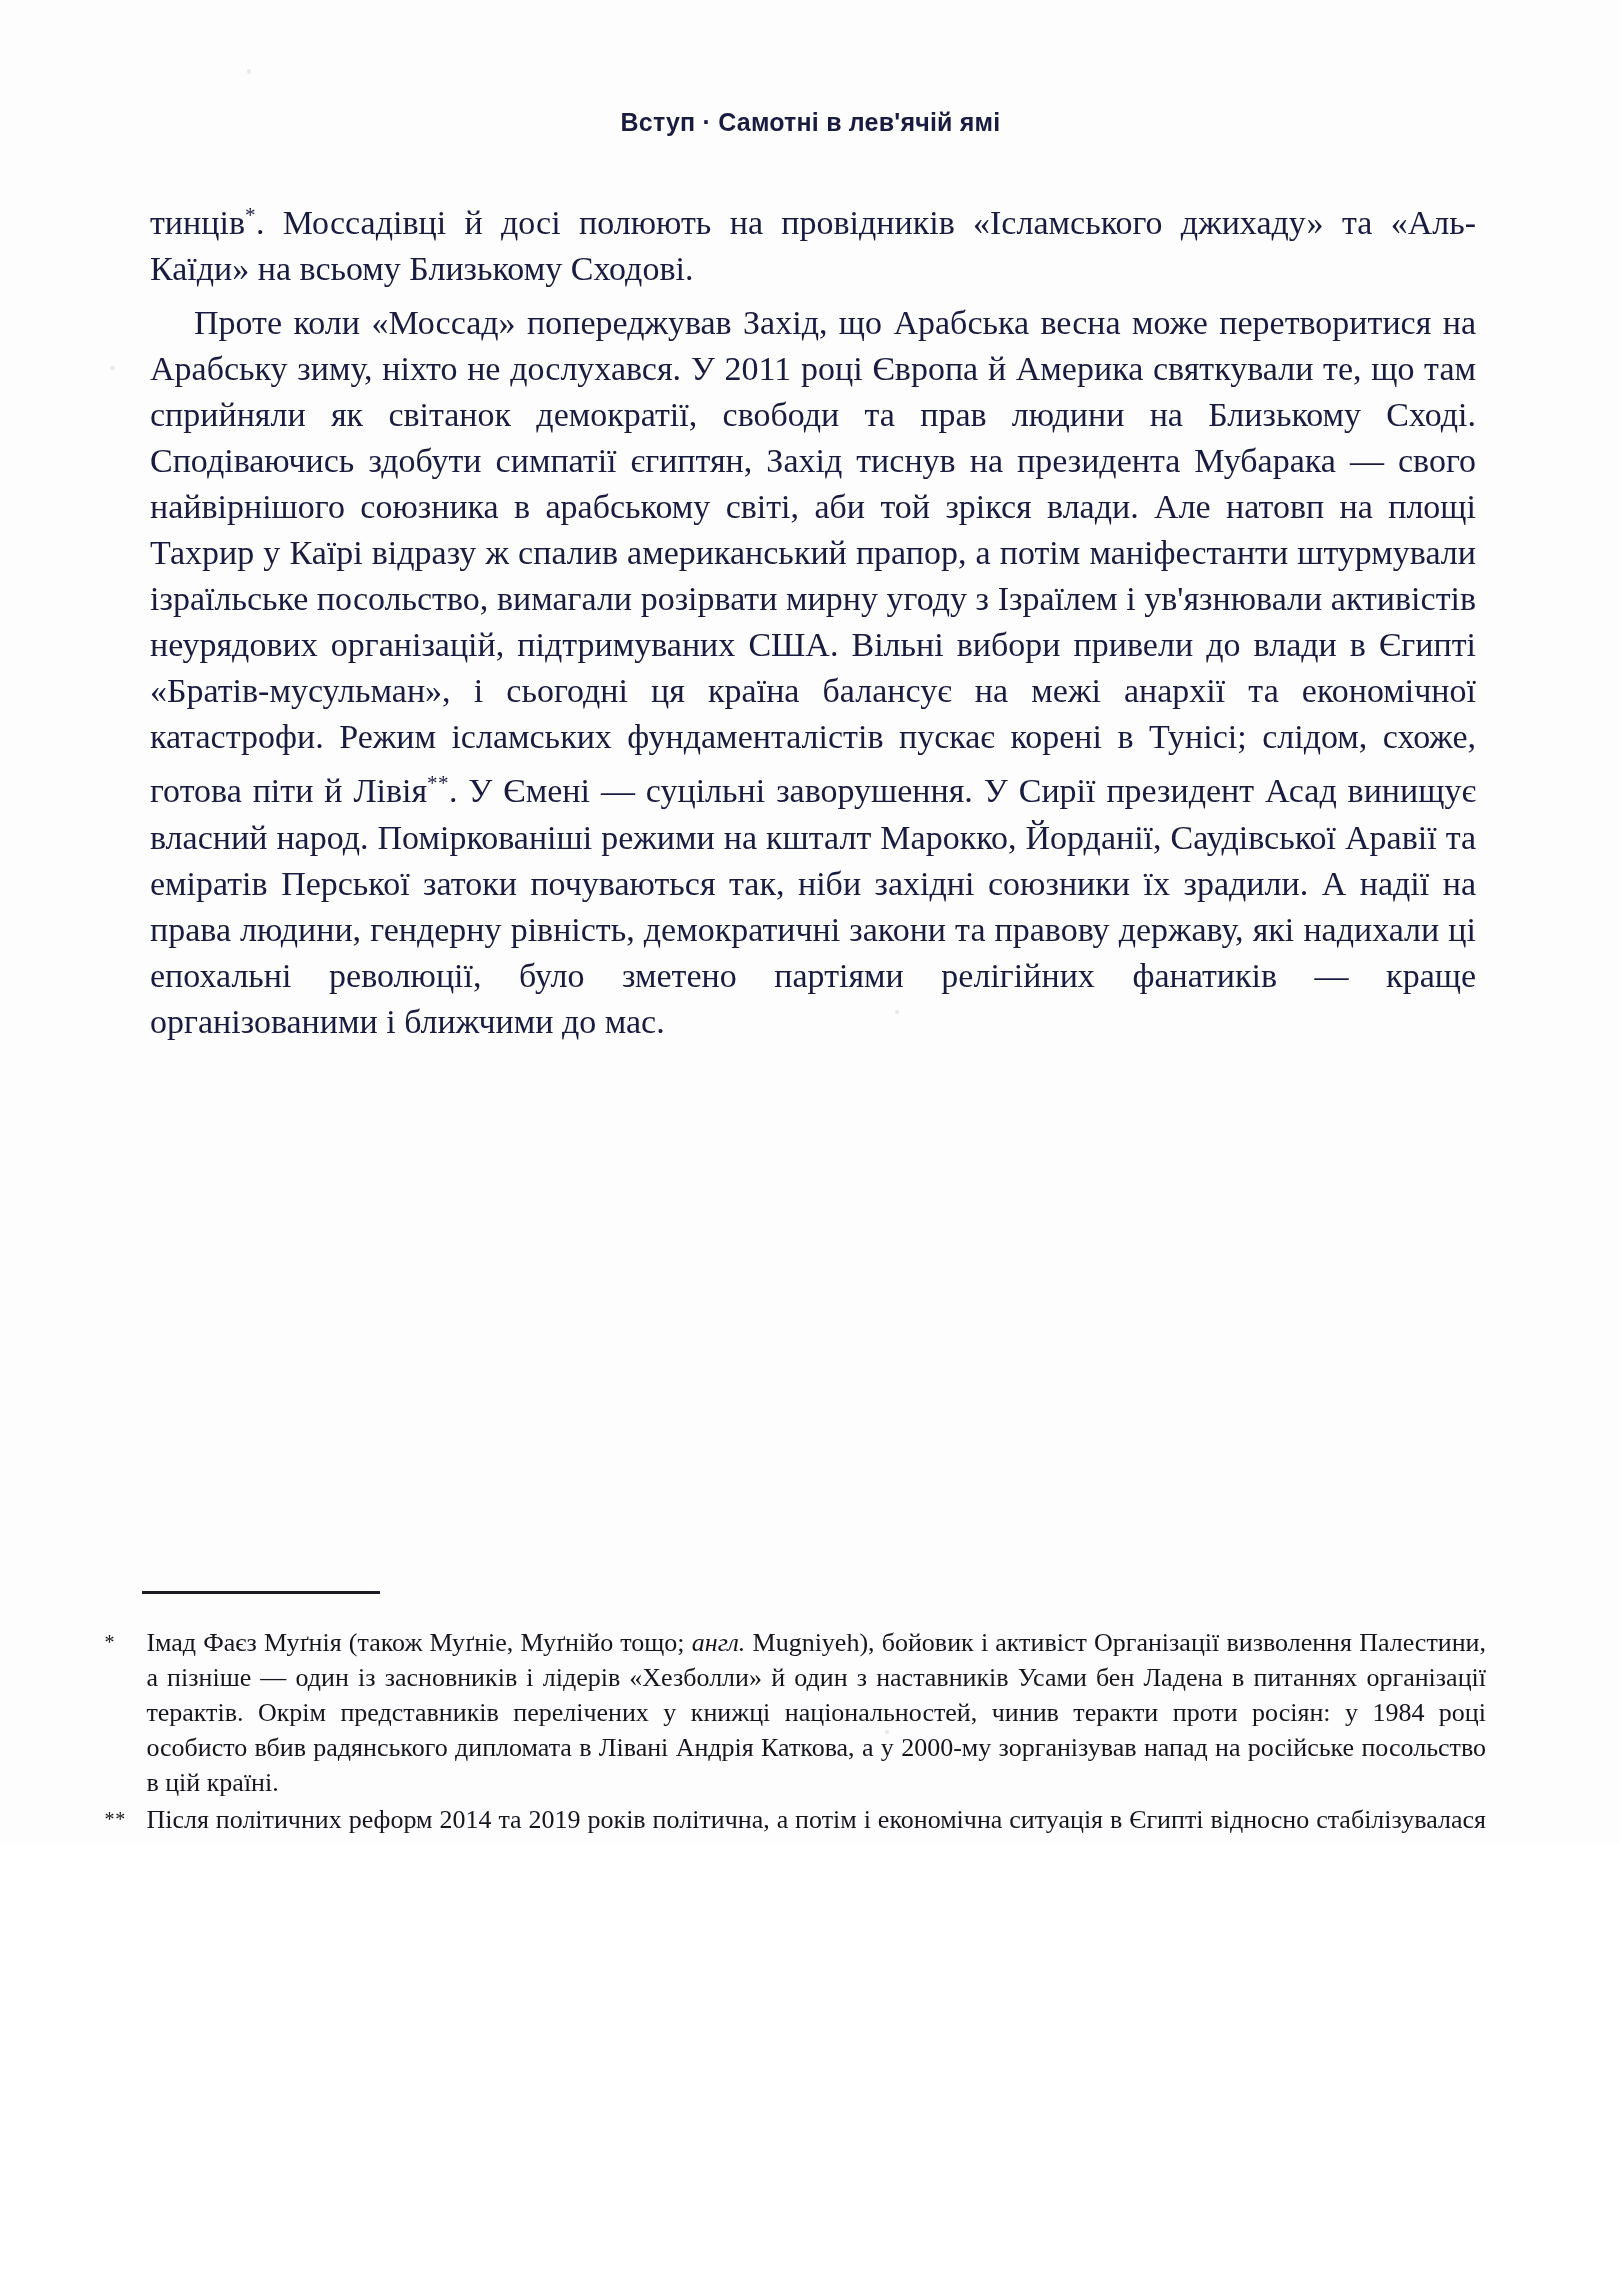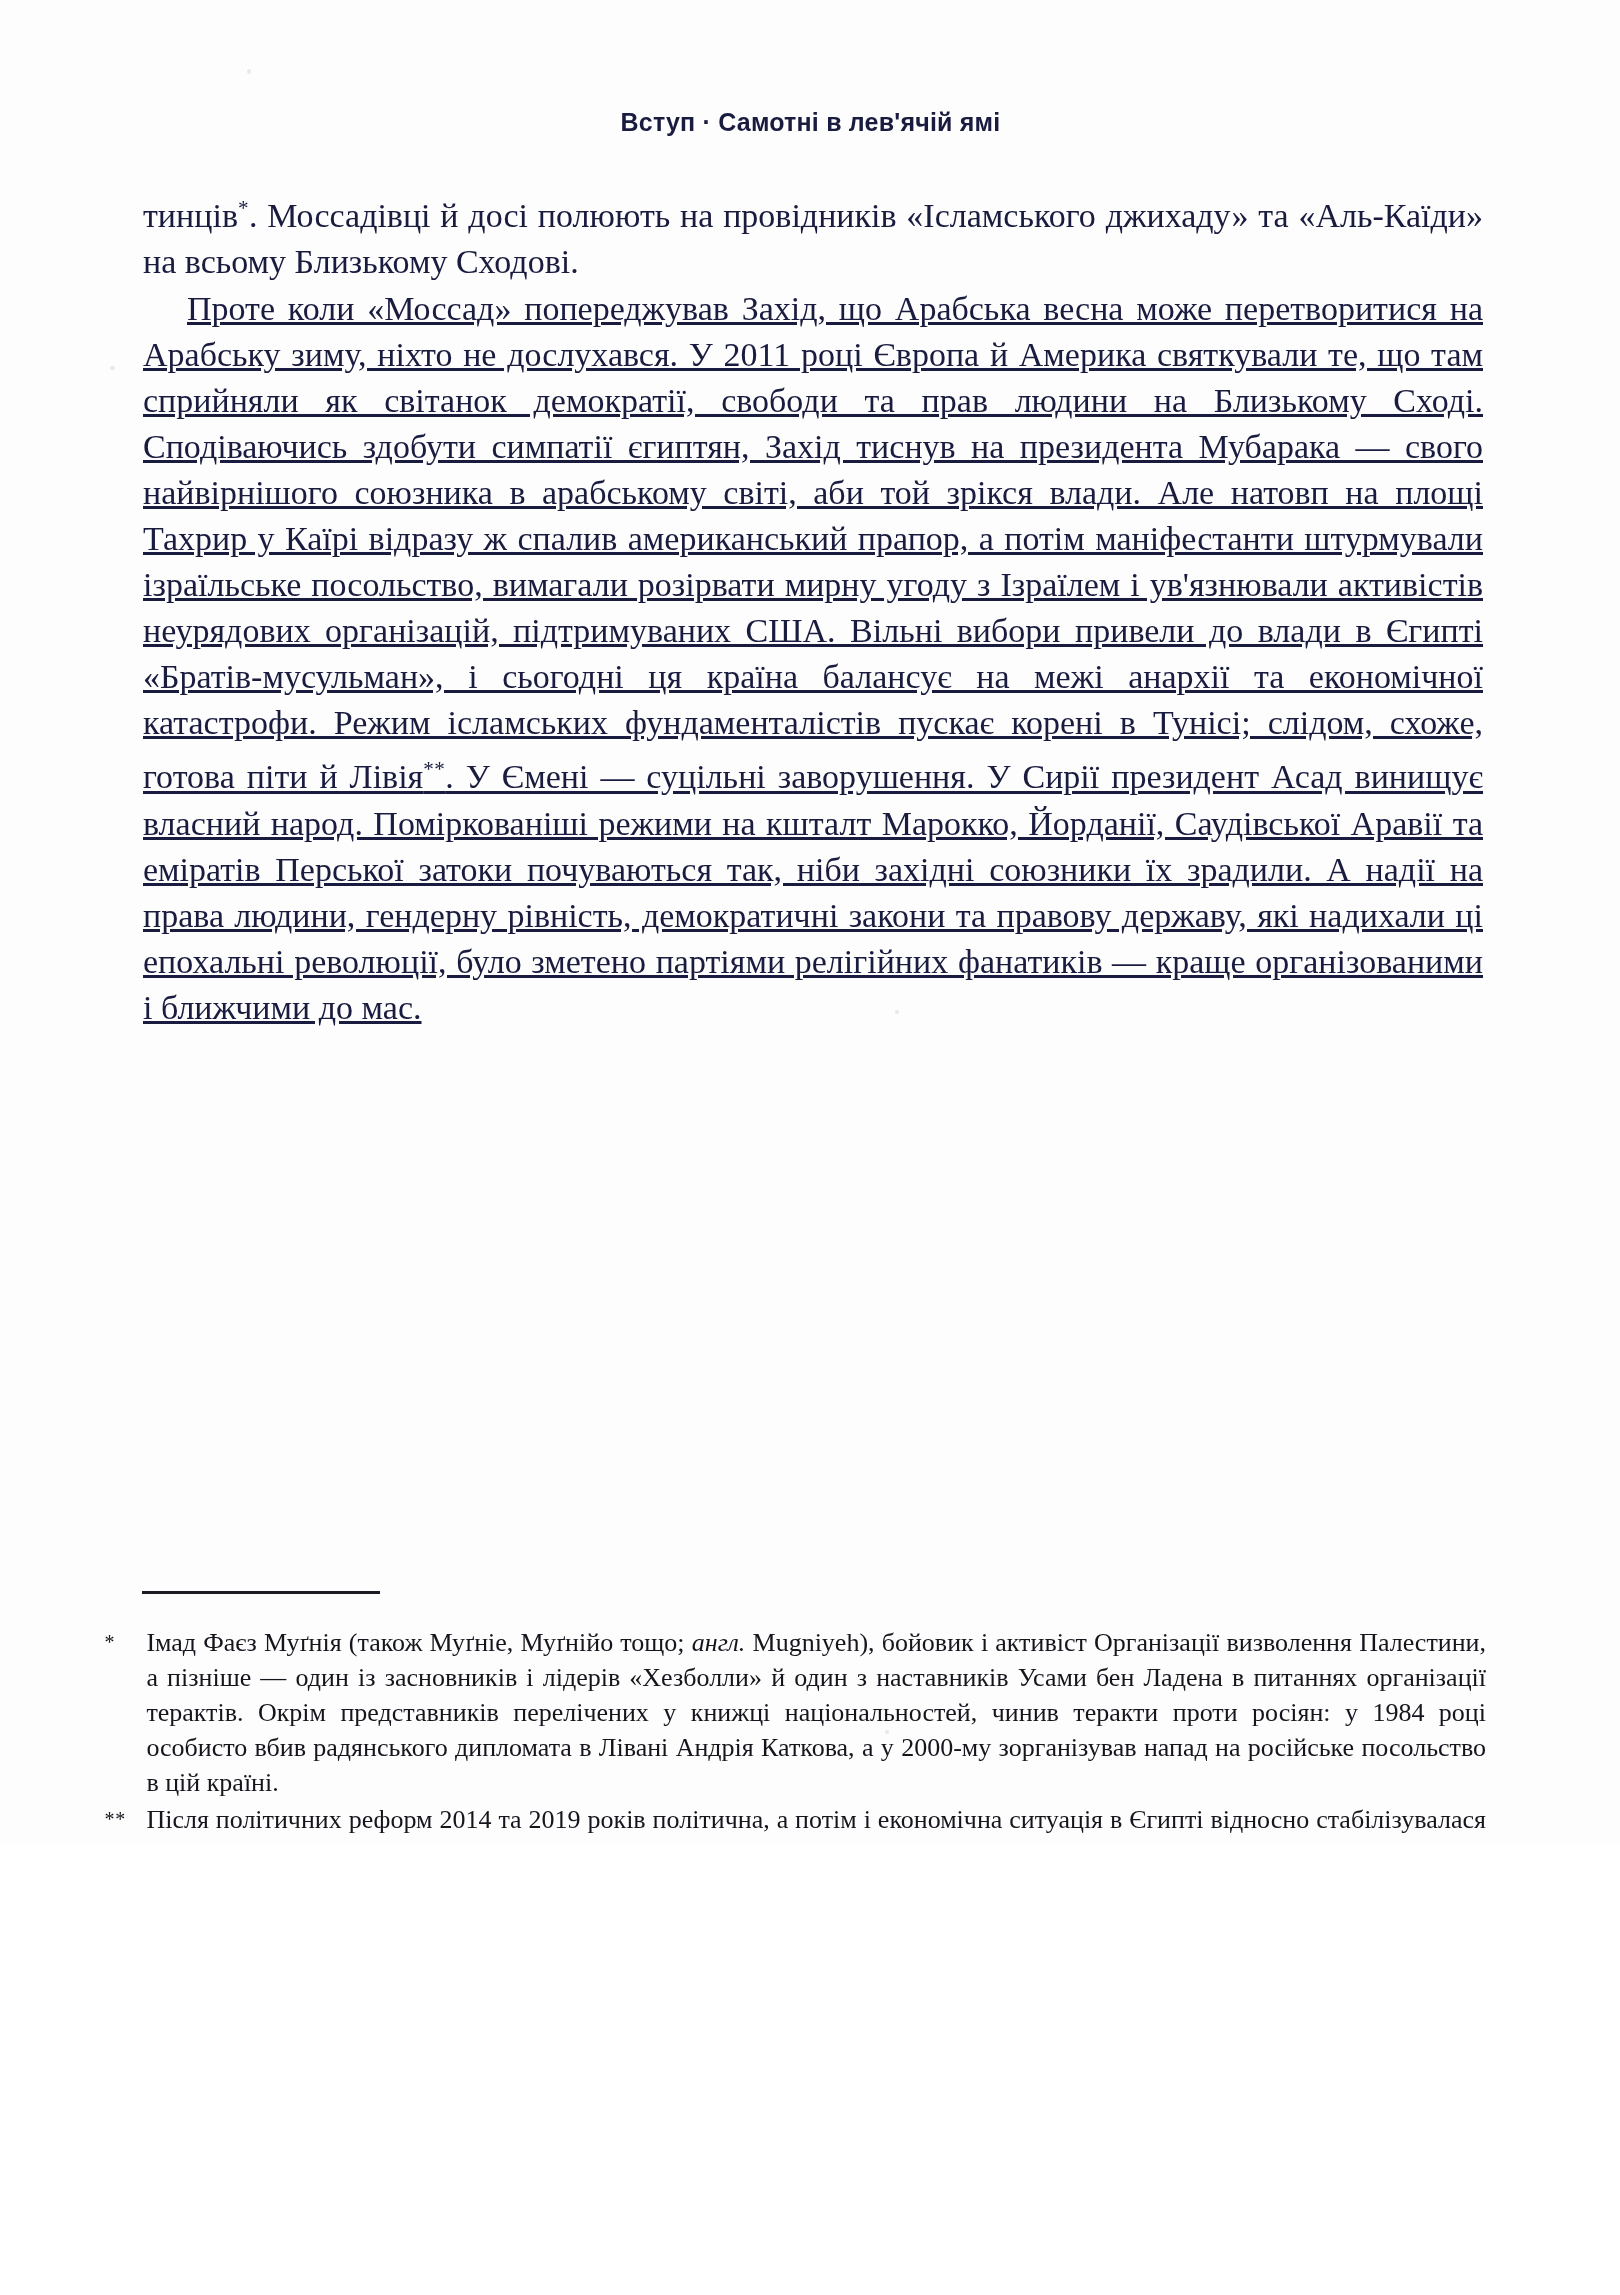--- a/index.html
+++ b/index.html
@@ -39,26 +39,25 @@
     font-family: "Liberation Serif", serif;
     font-size: 34px;
     line-height: 46px;
     color: #191b3f;
     text-align: justify;
     text-justify: inter-word;
     -webkit-hyphens: manual;
     hyphens: manual;
   }
   .body-block p {
-    margin: 1px;
+    margin: 8px;
     text-indent: 0;
   }
   .body-block p.indent {
     text-indent: 44px;
-    text-decoration: underline;
   }
   .fn-mark {
     font-size: 0.62em;
     vertical-align: super;
     letter-spacing: 0.4px;
   }
 
   
   .fn-rule {
     position: absolute;

